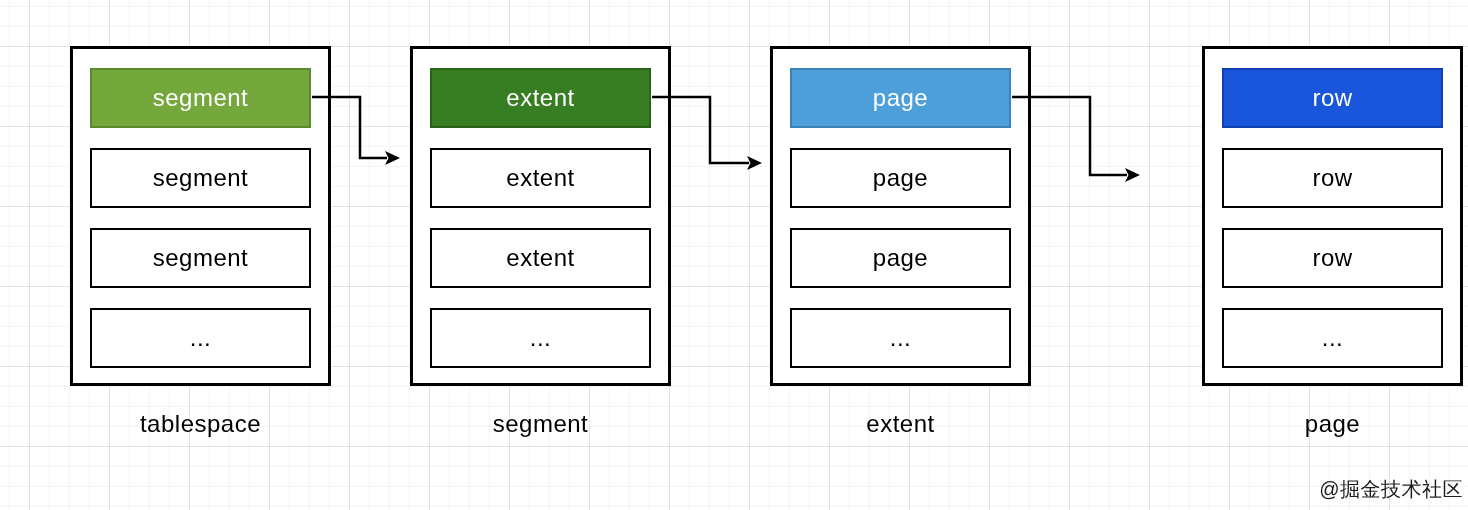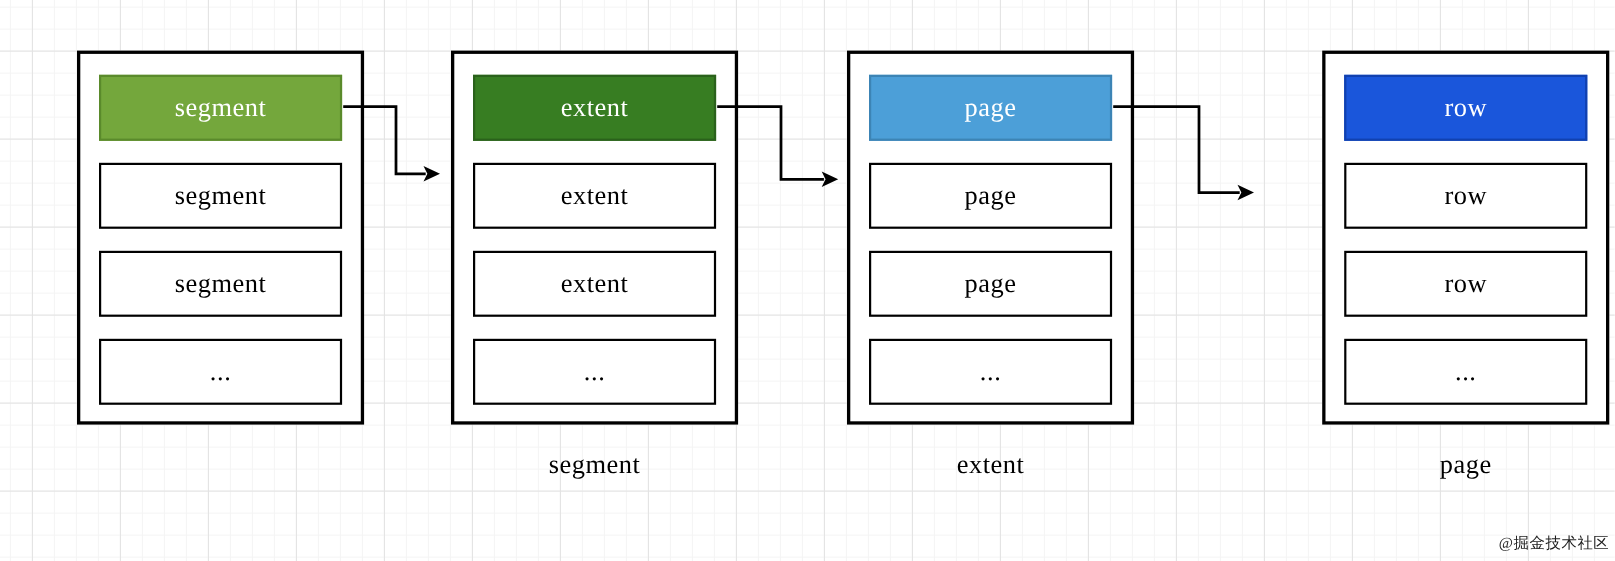--- a/index.html
+++ b/index.html
@@ -9,21 +9,20 @@
   .canvas{
     position:relative; width:1468px; height:510px;
     background-color:#ffffff;
     background-image:
       linear-gradient(#e2e2e2 1px, transparent 1px),
       linear-gradient(90deg, #e2e2e2 1px, transparent 1px),
       linear-gradient(#f4f4f4 1px, transparent 1px),
       linear-gradient(90deg, #f4f4f4 1px, transparent 1px);
     background-size:80px 80px, 80px 80px, 20px 20px, 20px 20px;
     background-position:0 46px, 29px 0, 0 6px, 9px 0;
-    font-family:Liberation Serif, serif;
   }
 
   .column{ position:absolute; top:46px; width:261px; }
   .frame{
     position:relative; width:261px; height:340px;
     background:#ffffff; border:3px solid #000000;
     display:flex; flex-direction:column; align-items:center;
     padding-top:19px; gap:20px;
   }
   .cell{
@@ -32,35 +31,36 @@
     display:flex; align-items:center; justify-content:center;
     font-size:24px; color:#000000; letter-spacing:0.5px;
   }
   .caption{
     position:absolute; top:364px; left:0; width:261px;
     text-align:center; font-size:24px; color:#000000; letter-spacing:0.5px;
   }
   .arrows{ position:absolute; left:0; top:0; width:1468px; height:510px; pointer-events:none; }
   .watermark{
     position:absolute; right:5px; bottom:7px;
-    font-size:14px; color:#1c1c1c; letter-spacing:0.5px;
+    font-size:20px; color:#1c1c1c; letter-spacing:0.5px;
   }
 </style>
 </head>
 <body>
 
 <div class="canvas">
 
   <div class="column" style="left:70px">
     <div class="frame">
       <div class="cell" style="background-color: rgb(116, 167, 60); border-color: rgb(90, 138, 43); color: rgb(255, 255, 255);">segment</div>
       <div class="cell">segment</div>
       <div class="cell">segment</div>
       <div class="cell">...</div>
     </div>
+    <div class="caption">tablespace</div>
   </div>
 
   <div class="column" style="left:410px">
     <div class="frame">
       <div class="cell" style="background-color: rgb(55, 125, 34); border-color: rgb(42, 97, 27); color: rgb(255, 255, 255);">extent</div>
       <div class="cell">extent</div>
       <div class="cell">extent</div>
       <div class="cell">...</div>
     </div>
     <div class="caption">segment</div>

